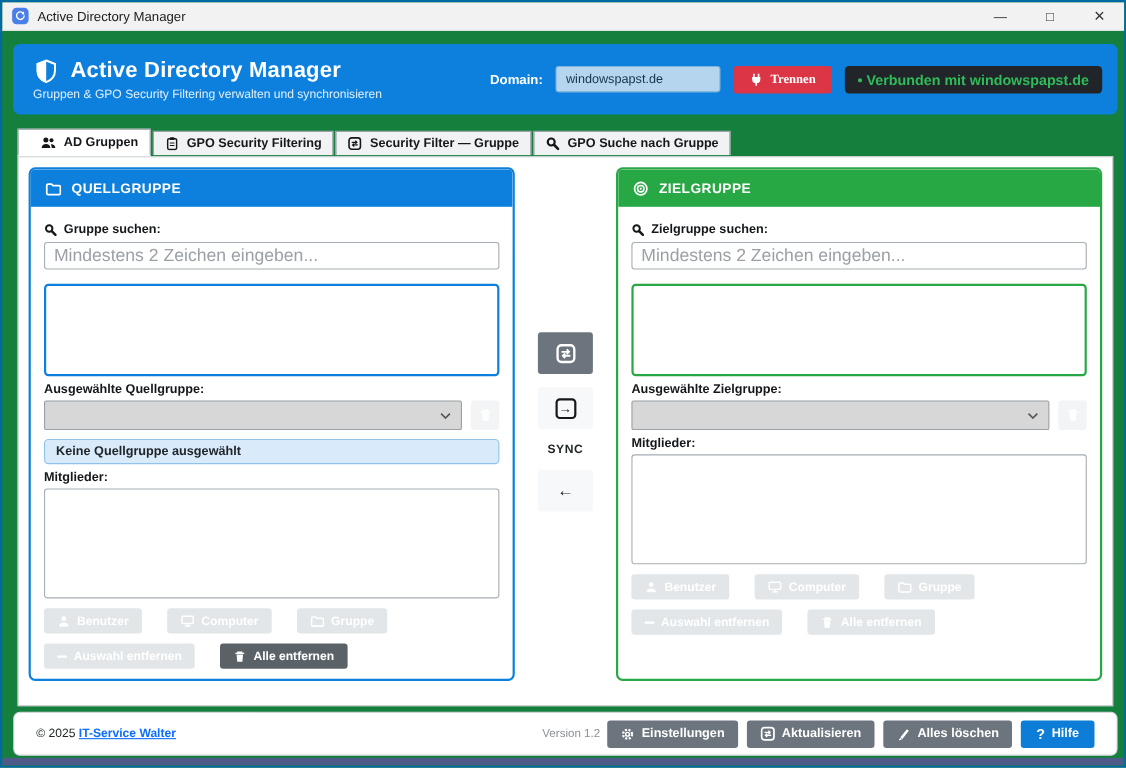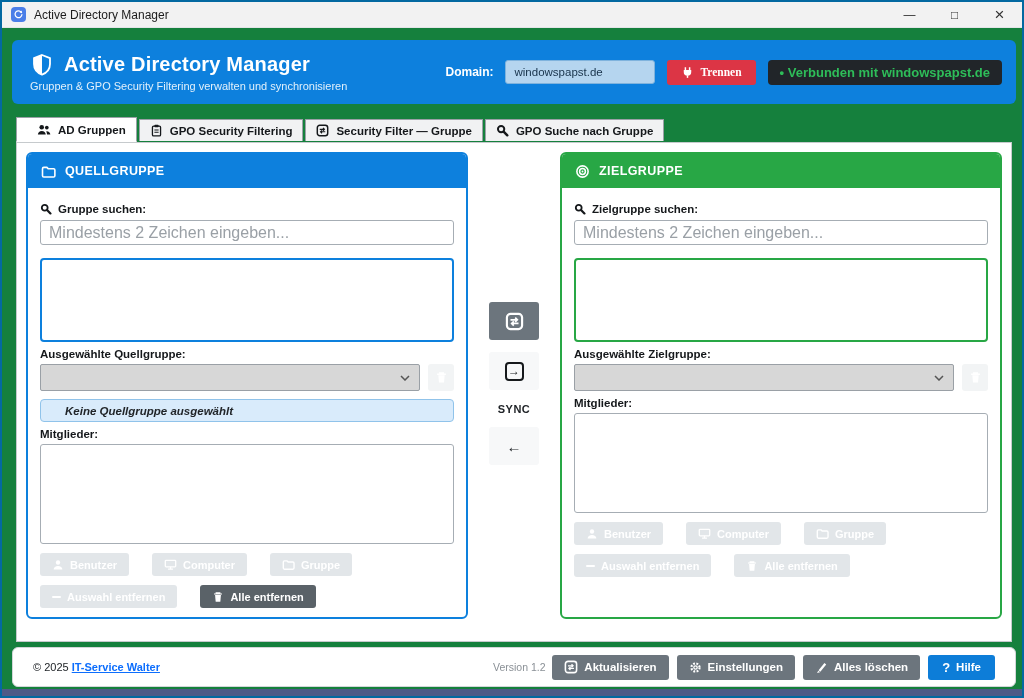--- a/index.html
+++ b/index.html
@@ -66,21 +66,21 @@
   .result-list { margin-top:13px; height:84px; border-radius:4px; background:#fff; }
   .source .result-list { border:2px solid #0d80dd; }
   .target .result-list { border:2px solid #28a745; }
   .select-row { display:flex; gap:8px; margin-top:4px; }
   .group-select { flex:1; height:27px; background:#d7d7d7; border:1px solid #9aa0a6;
                   border-radius:2px; display:flex; align-items:center; justify-content:flex-end;
                   padding-right:9px; color:#555; }
   .mini-btn { width:26px; height:27px; border:none; border-radius:3px; background:#f2f4f5;
               display:flex; align-items:center; justify-content:center; color:#fff; }
   .status-box { margin-top:8px; height:23px; border-radius:4px; display:flex; align-items:center;
-                padding-left:24px; font-size:11.5px; font-weight:bold; color:#212529;font-style:italic; }
+                padding-left:10px; font-size:11.5px; font-weight:bold; color:#212529; }
   .source .status-box { background:#d9ebfb; border:1px solid #90c3ea; }
   .target .status-box { background:#ddf4e6; border:1px solid #97d8ad; }
   .members-list { margin-top:4px; height:100px; border:1px solid #a6adb4; border-radius:3px; }
   .btn-row { display:flex; gap:23px; margin-top:9px; }
   .sm-btn { height:23px; padding:0 12px; font-size:11px; }
   .btn-disabled { background:#e2e6e9; color:#fff; cursor:default; }
   .btn-darkgray { background:#5a6268; color:#fff; }
   .dash-ic { display:inline-block; width:9px; height:2px; background:#fff; border-radius:1px; }
 
   
@@ -397,30 +397,30 @@
   </div>
 
   <div class="footer">
     <span class="copyright">
       <span>© 2025</span>
       <a href="#">IT-Service Walter</a>
     </span>
     <span class="version">Version 1.2</span>
     <div class="footer-btns">
       <button class="btn btn-gray">
+        <svg class="ic" width="13" height="13">
+            <use href="#i-gear"></use>
+          </svg>
+        <span>Einstellungen</span>
+      </button>
+      <button class="btn btn-gray">
         <svg class="ic" width="14" height="14">
             <use href="#i-syncbox"></use>
           </svg>
         <span>Aktualisieren</span>
-      </button>
-      <button class="btn btn-gray">
-        <svg class="ic" width="13" height="13">
-            <use href="#i-gear"></use>
-          </svg>
-        <span>Einstellungen</span>
       </button>
       <button class="btn btn-gray">
         <svg class="ic" width="13" height="13">
             <use href="#i-brush"></use>
           </svg>
         <span>Alles löschen</span>
       </button>
       <button class="btn btn-blue">
         <span class="q-ic">?</span>
         <span>Hilfe</span>

